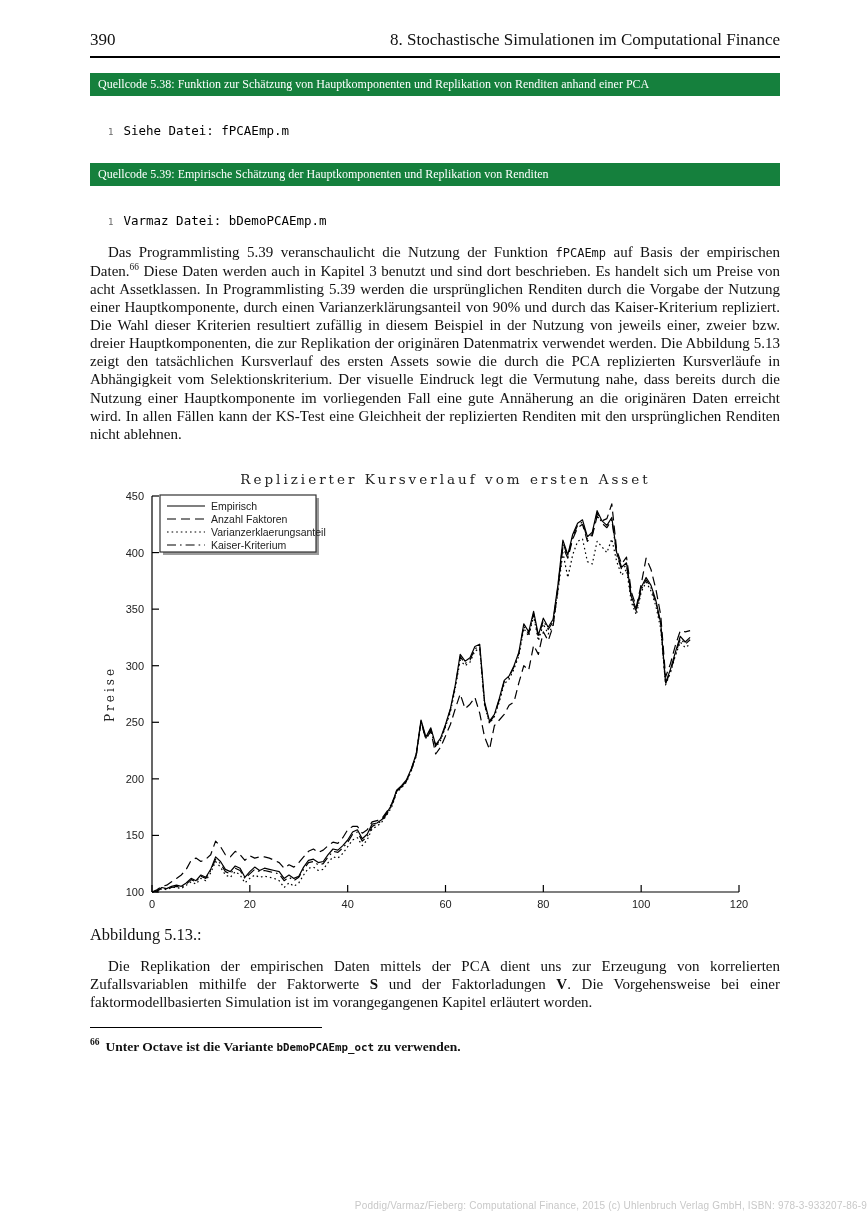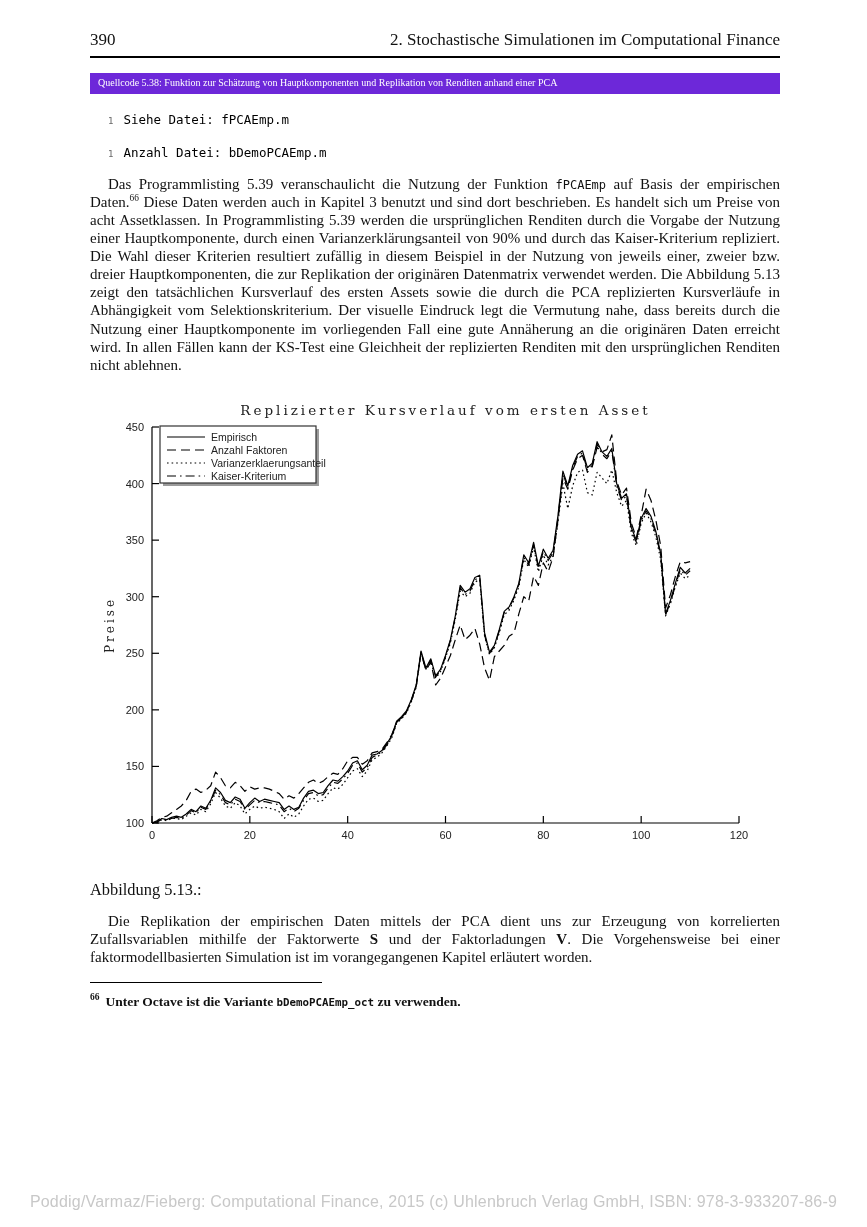--- a/index.html
+++ b/index.html
@@ -9,75 +9,76 @@
   }
   .content{position:absolute;left:90px;top:0;width:690px;}
   
   .page-header{
     display:flex;justify-content:space-between;align-items:baseline;
     margin-top:30px;padding-bottom:6px;border-bottom:2px solid #000;
     font-size:17px;
   }
   
   .listing-band{
-    margin-top:15px;background:#6d28d9;color:#fff;
-    font-size:10px;line-height:1.35;padding:3px 8px 4px 8px;
+    margin-top:15px;background:#15803d;color:#fff;
+    font-size:12px;line-height:1.35;padding:3px 8px 4px 8px;
   }
   .band2{margin-top:25px;}
   .code-line{
-    margin:18px 0 0 18px;font-family:"DejaVu Sans Mono", monospace;
+    margin:27px 0 0 18px;font-family:"DejaVu Sans Mono", monospace;
     font-size:12.5px;color:#000;white-space:pre;
   }
   .code-line .lineno{
     font-size:9px;color:#666;margin-right:10px;font-family:"DejaVu Sans Mono", monospace;
   }
   
   .para{
     margin-top:15px;font-size:15px;line-height:1.21;text-align:justify;
     text-indent:18px;hyphens:auto;
   }
   .para2{margin-top:12px;}
   .seg-plain{}
   .seg-mono{font-family:"DejaVu Sans Mono", monospace;font-size:0.8em;}
   .seg-bold{font-weight:bold;}
   sup.seg-sup{font-size:0.62em;line-height:0;}
   
   .figure-wrap{margin-top:27px;}
   .figure-wrap svg{display:block;}
   
   .caption{
-    margin-top:28px;font-size:16.4px;display:flex;line-height:1.28;
+    margin-top:4px;font-size:16.4px;display:flex;line-height:1.28;
   }
   .caption .prefix{white-space:nowrap;margin-right:7px;}
   
   .footnote{margin-top:16px;font-weight:bold;}
   .footnote-rule{width:232px;border-top:1.5px solid #000;margin-bottom:9px;}
   .footnote-text{font-size:13.5px;}
   .footnote-text sup{font-size:9.5px;margin-right:6px;}
   
   .page-footer{
-    position:absolute;left:0;bottom:16px;width:100%;text-align:center;
-    font-family:"Liberation Sans", sans-serif;font-size:16px;color:#c8c8c8;
+    position:absolute;left:0;bottom:16px;width:100%;text-align:right;
+    font-family:"Liberation Sans", sans-serif;font-size:10px;color:#c8c8c8;
     letter-spacing:0.2px;
   }
 </style>
 </head>
 <body>
 
 <div class="content">
 
   <div class="page-header">
     <span>390</span>
-    <span>2.  Stochastische Simulationen im Computational Finance</span>
+    <span>8.  Stochastische Simulationen im Computational Finance</span>
   </div>
 
   <div class="listing-band">Quellcode 5.38: Funktion zur Schätzung von Hauptkomponenten und Replikation von Renditen anhand einer PCA</div>
   <div class="code-line"><span class="lineno">1</span><span>Siehe Datei: fPCAEmp.m</span></div>
 
-  <div class="code-line"><span class="lineno">1</span><span>Anzahl Datei: bDemoPCAEmp.m</span></div>
+  <div class="listing-band band2">Quellcode 5.39: Empirische Schätzung der Hauptkomponenten und Replikation von Renditen</div>
+  <div class="code-line"><span class="lineno">1</span><span>Varmaz Datei: bDemoPCAEmp.m</span></div>
 
   <div class="para"><span class="seg-plain">Das Programmlisting 5.39 veranschaulicht die Nutzung der Funktion </span><span class="seg-mono">fPCAEmp</span><span class="seg-plain"> auf Basis der empirischen Daten.</span><sup class="seg-sup">66</sup><span class="seg-plain"> Diese Daten werden auch in Kapitel 3 benutzt und sind dort beschrieben. Es handelt sich um Preise von acht Assetklassen. In Programmlisting 5.39 werden die ursprünglichen Renditen durch die Vorgabe der Nutzung einer Hauptkomponente, durch einen Varianzerklärungsanteil von 90% und durch das Kaiser-Kriterium repliziert. Die Wahl dieser Kriterien resultiert zufällig in diesem Beispiel in der Nutzung von jeweils einer, zweier bzw. dreier Hauptkomponenten, die zur Replikation der originären Datenmatrix verwendet werden. Die Abbildung 5.13 zeigt den tatsächlichen Kursverlauf des ersten Assets sowie die durch die PCA replizierten Kursverläufe in Abhängigkeit vom Selektionskriterium. Der visuelle Eindruck legt die Vermutung nahe, dass bereits durch die Nutzung einer Hauptkomponente im vorliegenden Fall eine gute Annäherung an die originären Daten erreicht wird. In allen Fällen kann der KS-Test eine Gleichheit der replizierten Renditen mit den ursprünglichen Renditen nicht ablehnen.</span></div>
 
   <div class="figure-wrap">
     <svg id="chart-svg" width="660" height="450" viewBox="0 0 660 450">
         <text x="355.5" y="14" text-anchor="middle" font-family="&quot;DejaVu Serif&quot;, serif" font-size="13.5" letter-spacing="3" fill="#222">Replizierter Kursverlauf vom ersten Asset</text>
         <text x="0" y="0" text-anchor="middle" font-family="&quot;DejaVu Serif&quot;, serif" font-size="12" letter-spacing="3" fill="#222" transform="translate(24,224) rotate(-90)">Preise</text>
         <g stroke="#000" stroke-width="1.2">
           <line x1="62" y1="26" x2="62" y2="422"></line>
           <line x1="62" y1="422" x2="649" y2="422"></line>

